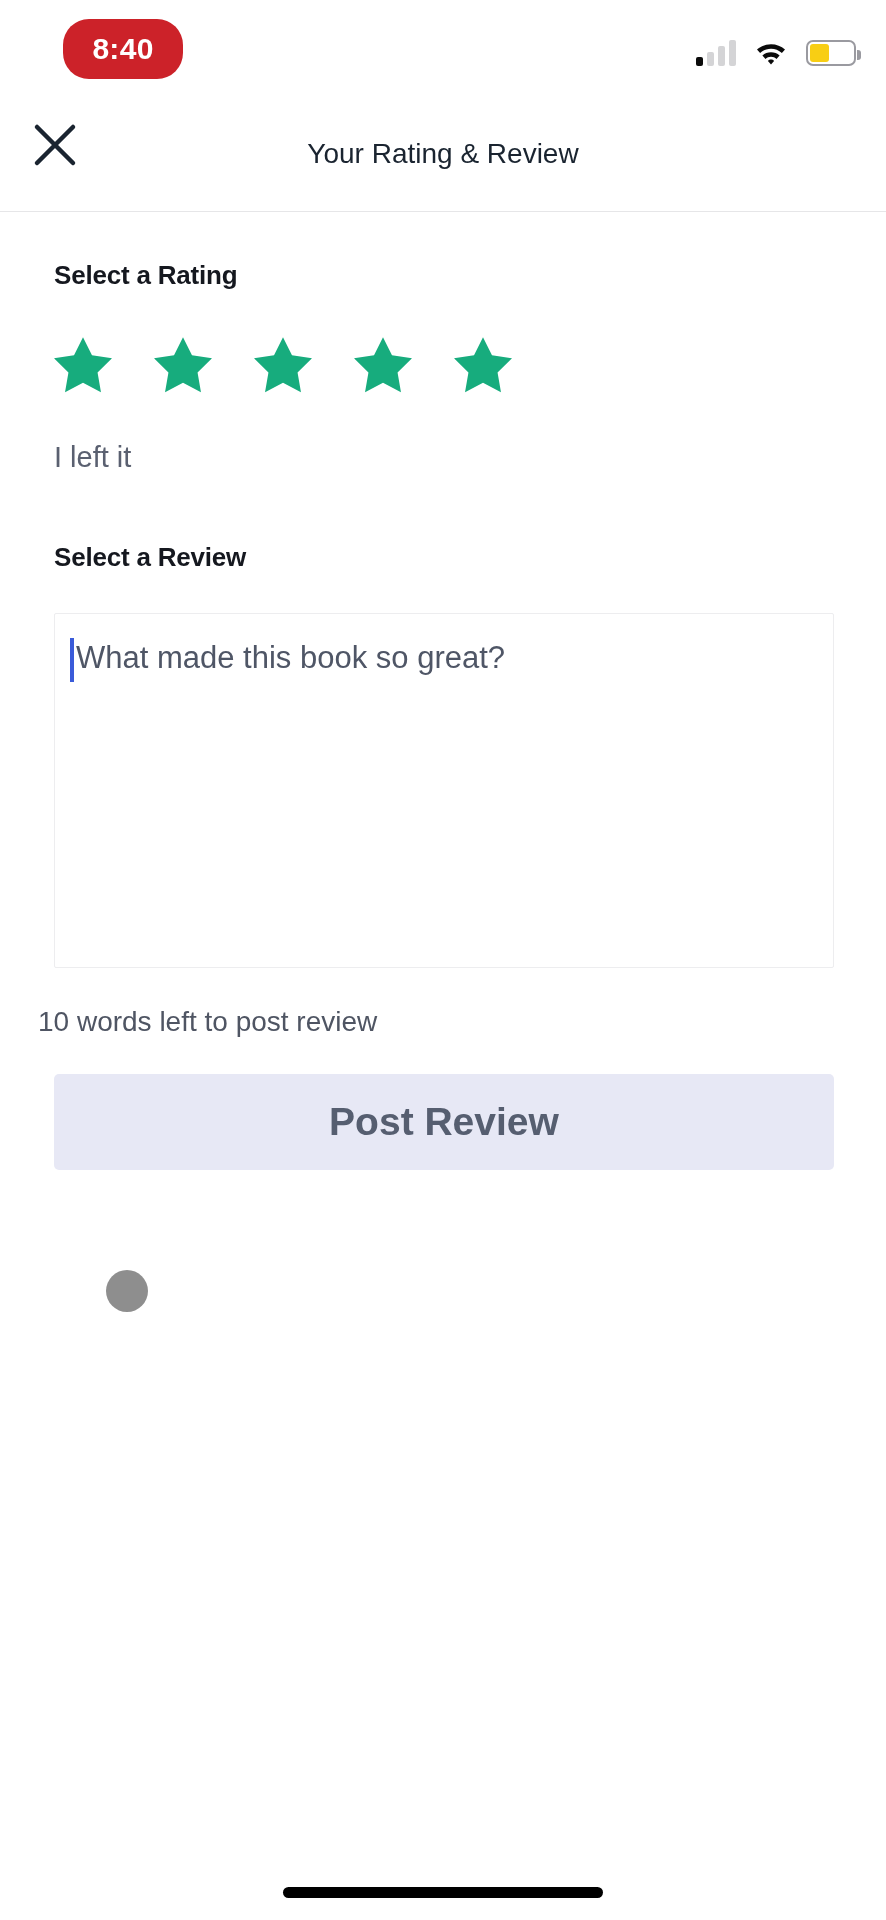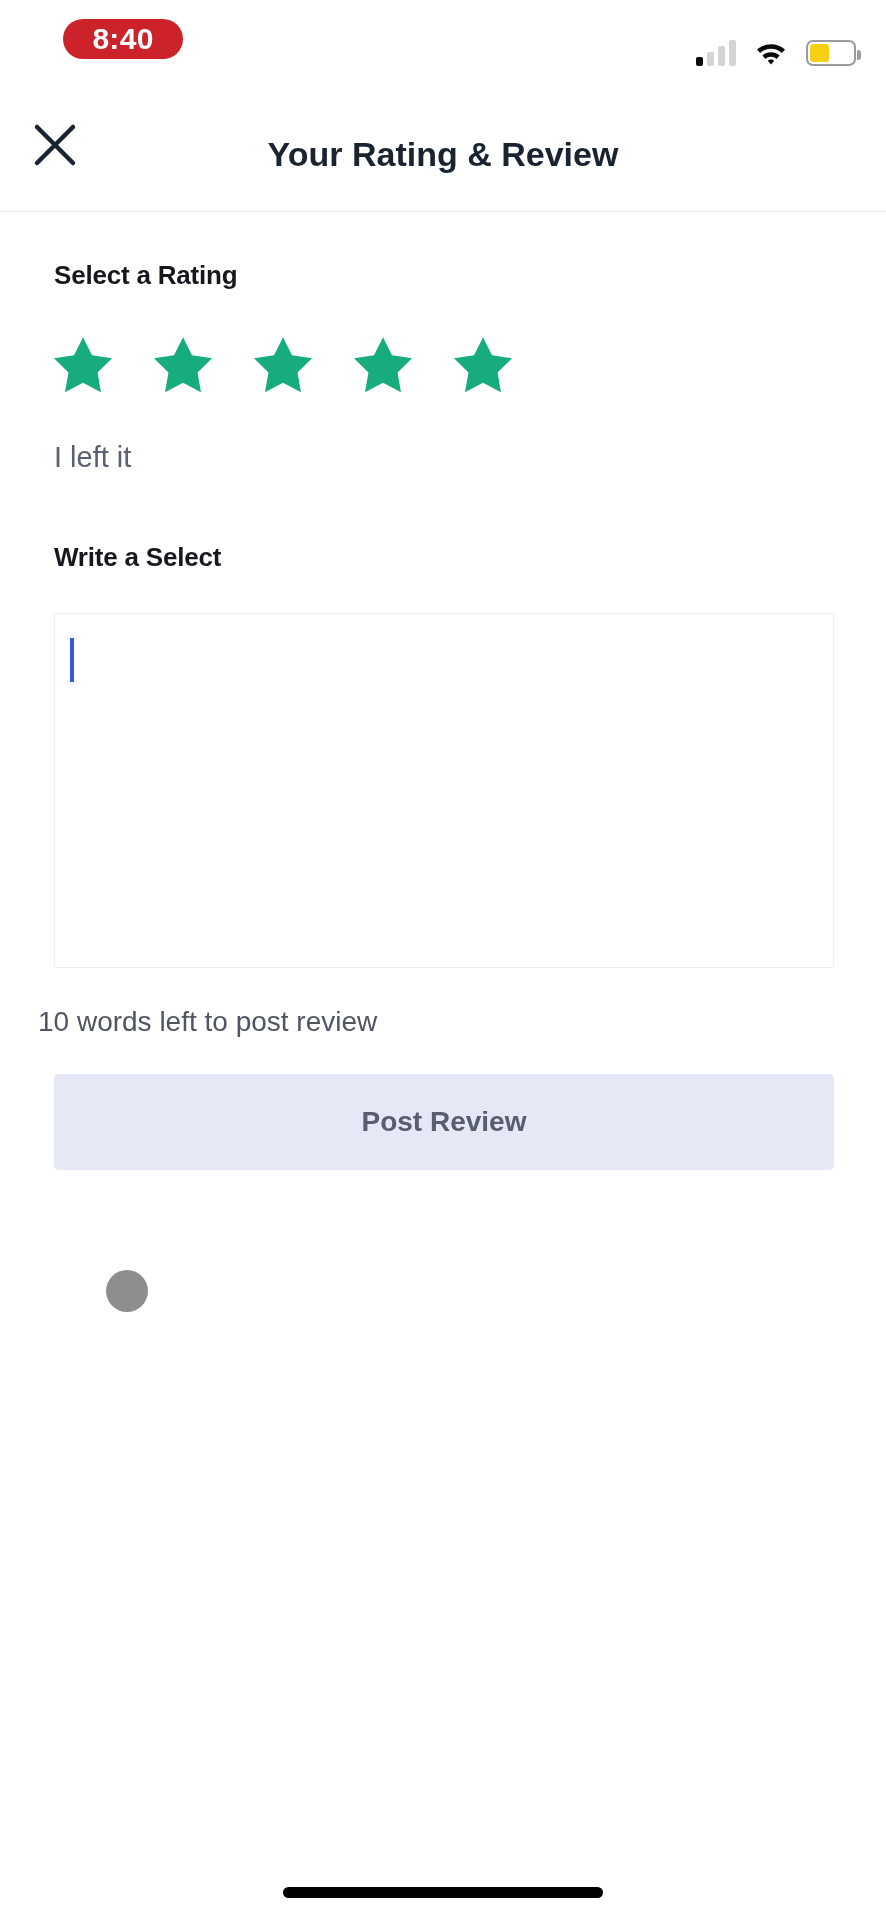--- a/index.html
+++ b/index.html
@@ -26,21 +26,21 @@
     top: 0; left: 0;
     width: 886px;
     height: 96px;
   }
 
   .time-pill {
     position: absolute;
     left: 63px;
     top: 19px;
     width: 120px;
-    height: 40px;
+    height: 60px;
     background: #CC2229;
     border-radius: 26px;
     display: flex;
     align-items: center;
     justify-content: center;
     color: #ffffff;
     font-size: 30px;
     font-weight: 600;
     letter-spacing: 0.3px;
   }
@@ -122,22 +122,22 @@
 
   .nav-title {
     position: absolute;
     left: 0;
     top: 0;
     width: 886px;
     height: 116px;
     display: flex;
     align-items: center;
     justify-content: center;
-    font-size: 34px;
-    font-weight: 700;
+    font-size: 28px;
+    font-weight: 400;
     color: #1A2430;
   }
 
   
   .content {
     position: absolute;
     top: 212px;
     left: 0;
     width: 886px;
   }
@@ -211,21 +211,21 @@
     margin-top: 36px;
     margin-left: 54px;
     width: 780px;
     height: 96px;
     background: #E7E8F5;
     border: none;
     border-radius: 5px;
     display: flex;
     align-items: center;
     justify-content: center;
-    font-size: 28px;
+    font-size: 39px;
     font-weight: 700;
     color: #565E70;
     font-family: "Liberation Sans", sans-serif;
     cursor: default;
   }
 
   .gray-dot {
     margin-top: 100px;
     margin-left: 106px;
     width: 42px;
@@ -307,24 +307,25 @@
       <svg class="star" viewBox="0 0 51 49">
         <path d="M25.5 0l7.9 16 17.6 2.6-12.7 12.4 3 17.5-15.8-8.3L9.7 48.5l3-17.5L0 18.6 17.6 16z" fill="#17AC7D"></path>
       </svg>
       <svg class="star" viewBox="0 0 51 49">
         <path d="M25.5 0l7.9 16 17.6 2.6-12.7 12.4 3 17.5-15.8-8.3L9.7 48.5l3-17.5L0 18.6 17.6 16z" fill="#17AC7D"></path>
       </svg>
     </div>
 
     <div class="rating-label">I left it</div>
 
-    <div class="section-title review-title">Write a Select</div>
+    <div class="section-title review-title">Select a Review</div>
 
     <div class="textarea-wrap">
       <div class="caret"></div>
+      <div class="placeholder">What made this book so great?</div>
     </div>
 
     <div class="word-count">10 words left to post review</div>
 
     <button class="post-btn">Post Review</button>
 
     <div class="gray-dot"></div>
 
   </div>
 

